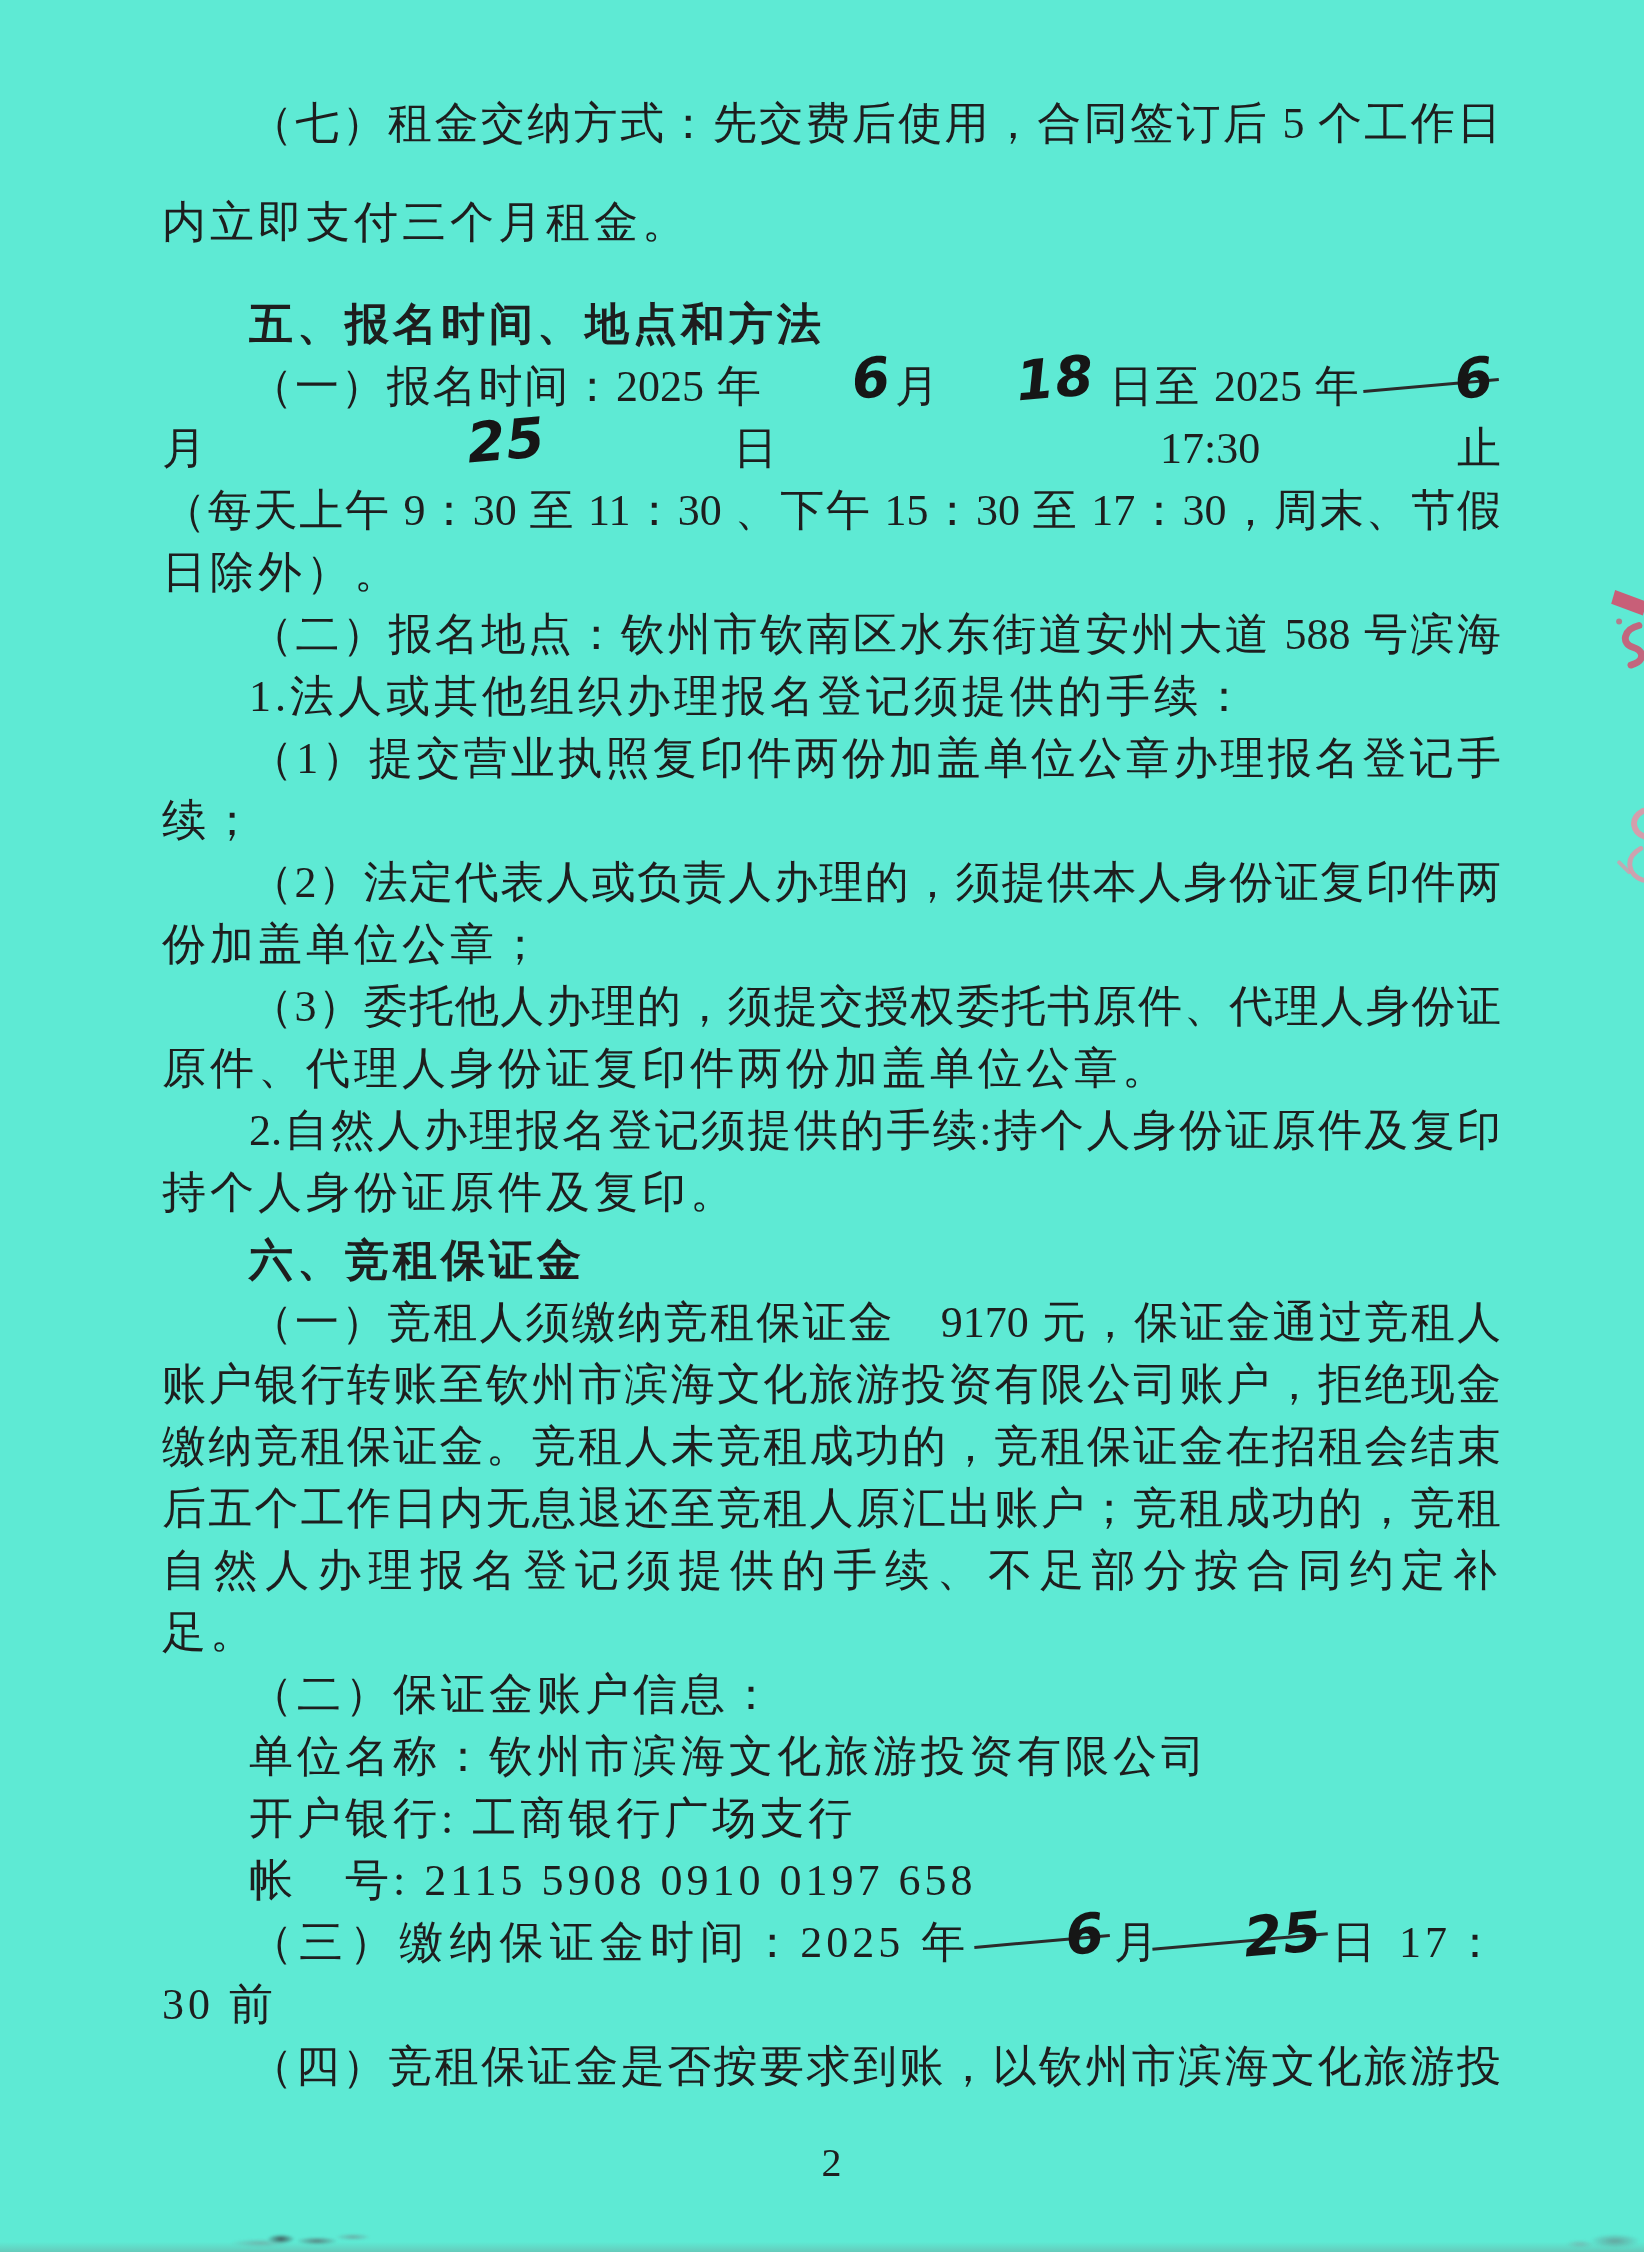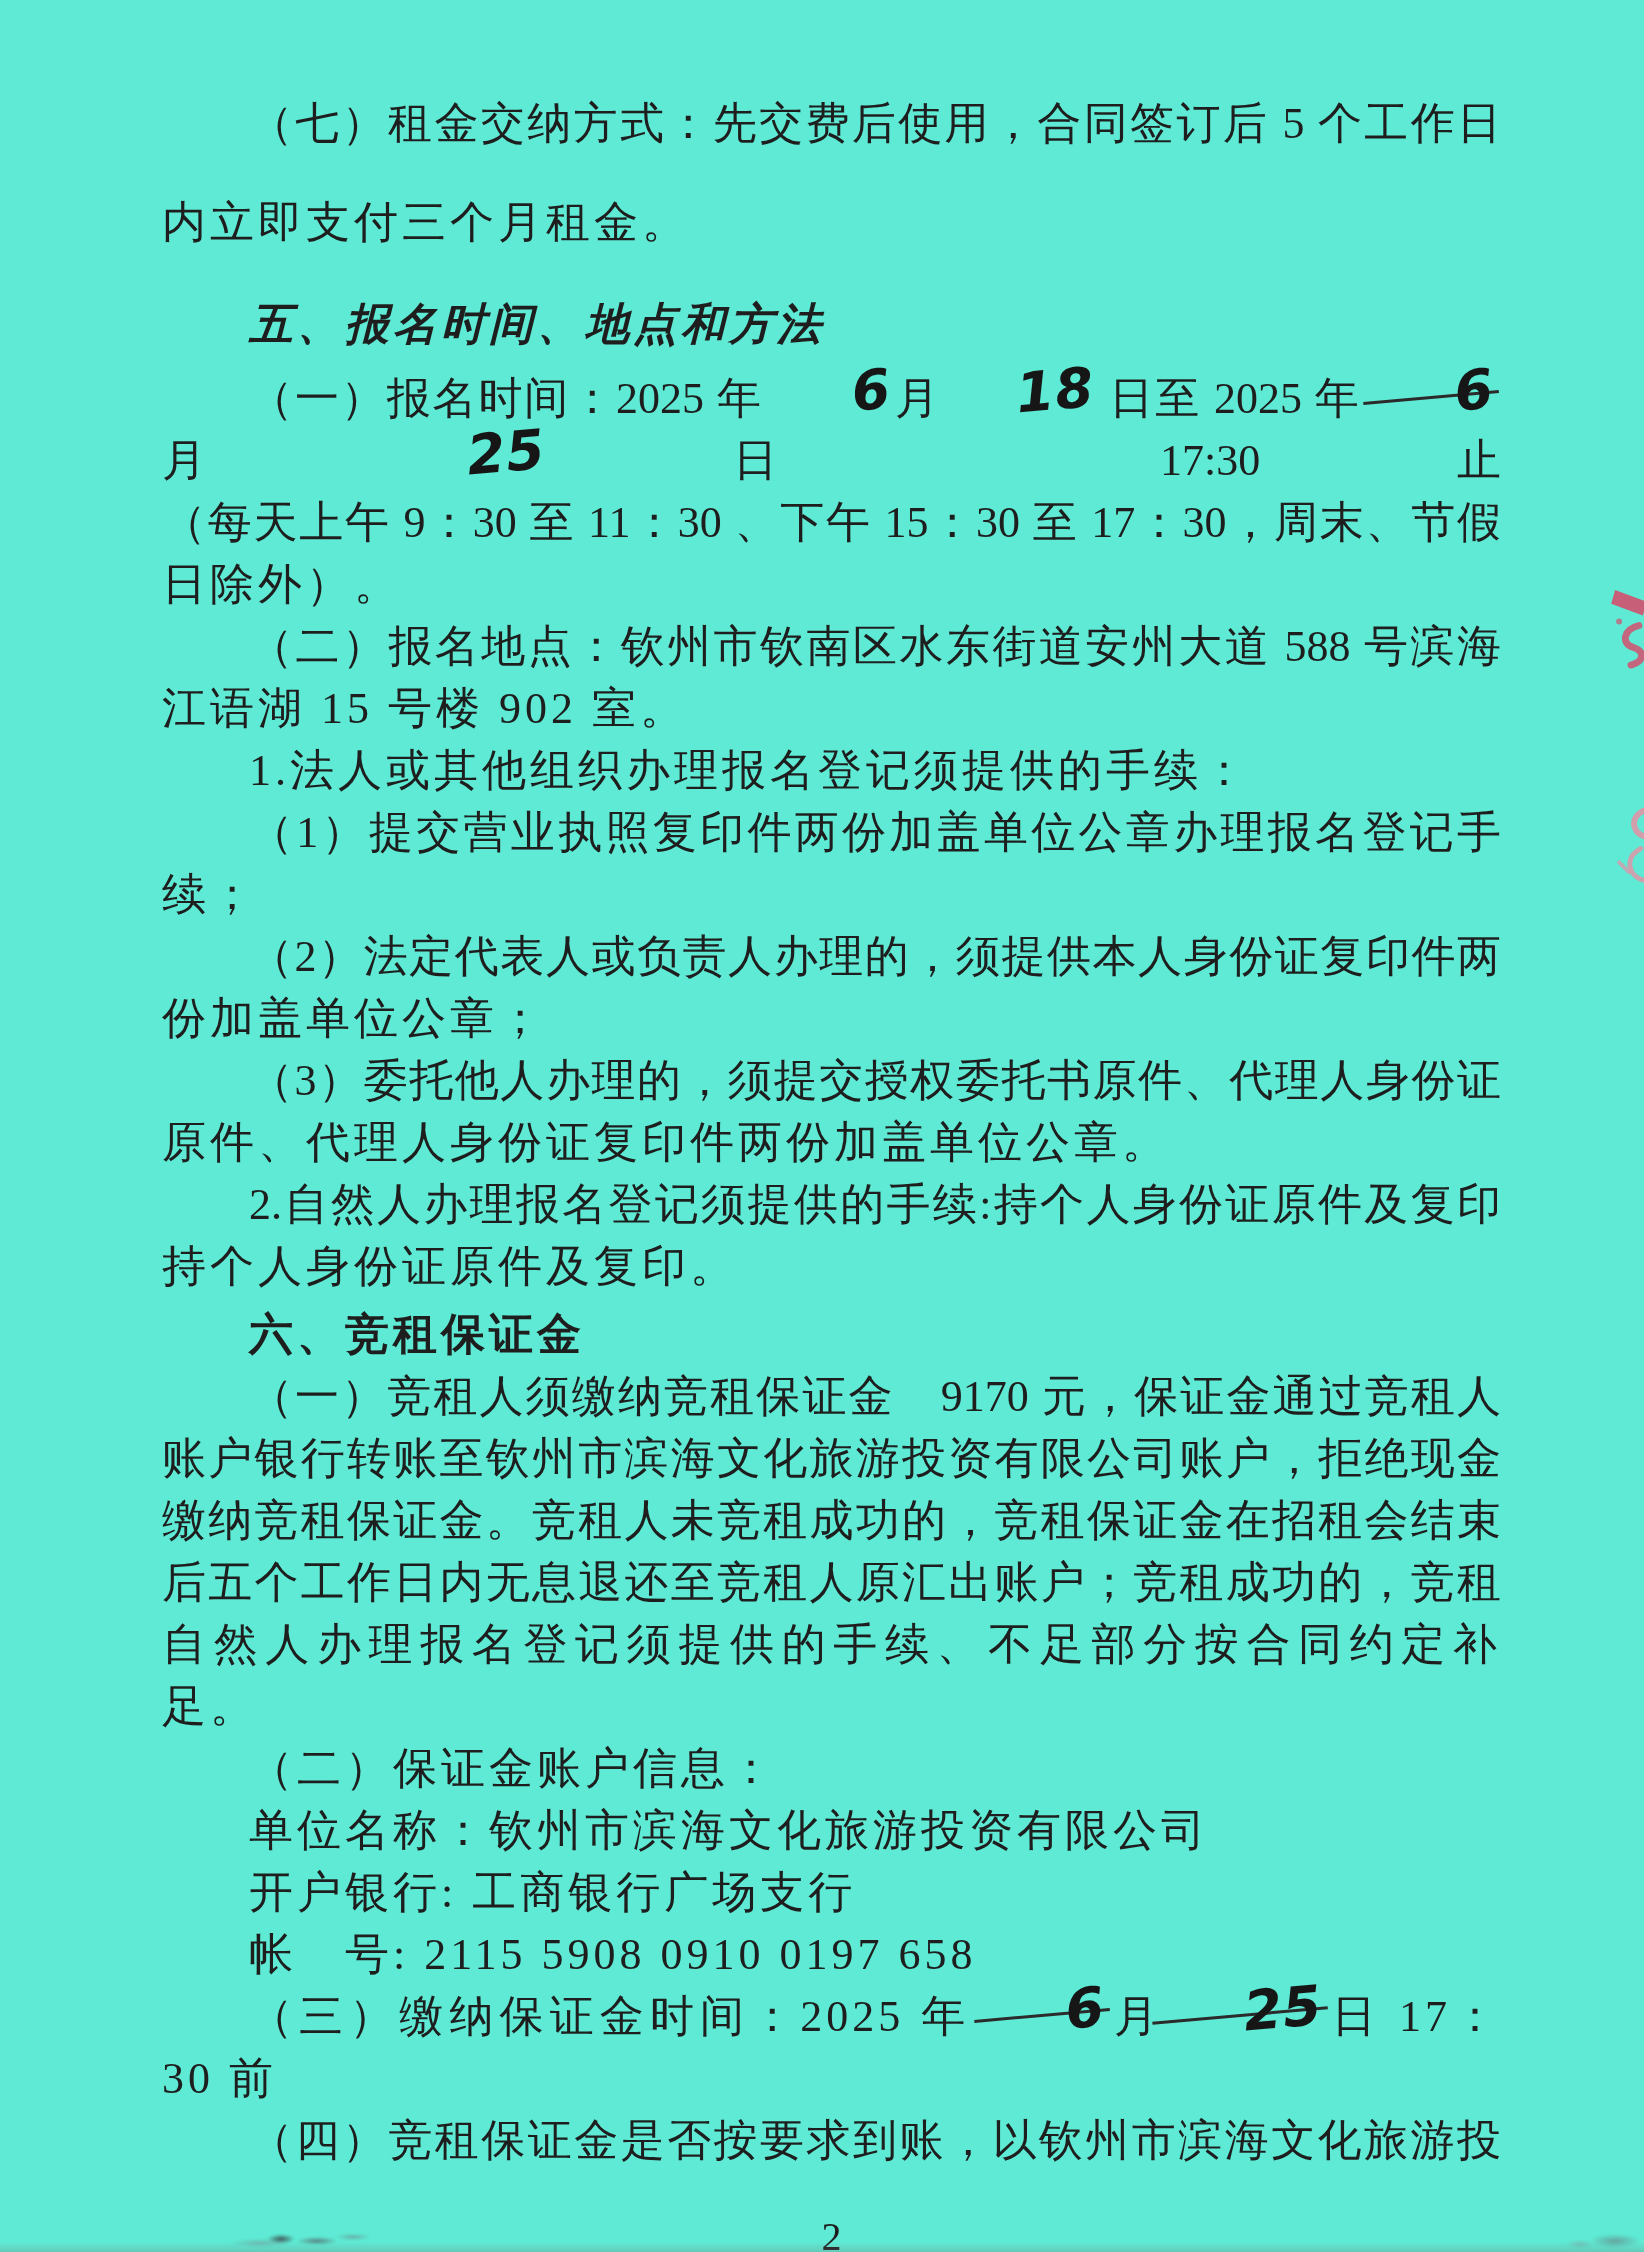--- a/index.html
+++ b/index.html
@@ -20,21 +20,21 @@
     font-size:44px;
     line-height:62px;
     text-align:justify;
     letter-spacing:0;
   }
   .jf{ text-align-last:justify; }
   .end{ letter-spacing:4px; }
   .ind{ text-indent:87px; }
   .b{ font-weight:700; }
   .lh100{ line-height:99px; }
-  .mh5{ margin-top:22px; margin-bottom:12px;font-style:italic; }
+  .mh5{ margin-top:22px; margin-bottom:0; }
   .mh6{ margin-top:6px; }
   .hand{
     font-family:"DejaVu Sans","Liberation Sans",sans-serif;
     font-style:italic;
     font-weight:700;
     font-size:55px;
     line-height:0;
     display:inline-block;
     transform:rotate(-5deg);
     margin:0 2px;
@@ -86,21 +86,20 @@
     <div class="l jf ind lh100"><span>（七）租金交纳方式：先交费后使用，合同签订后 5 个工作日</span></div>
     <div class="l end lh100"><span>内立即支付三个月租金。</span></div>
 
     <div class="l end ind b mh5"><span>五、报名时间、地点和方法</span></div>
 
     <div class="l jf ind"><span>（一）报名时间：2025 年</span><span class="hand">6</span><span>月</span><span class="hand ov-l">18</span><span> 日至 2025 年</span><span class="hand hu">6</span><span>月</span><span class="hand ov-l">25</span><span>日 17:30 止</span></div>
     <div class="l jf"><span>（每天上午 9：30 至 11：30 、下午 15：30 至 17：30，周末、节假</span></div>
     <div class="l end"><span>日除外）。</span></div>
 
     <div class="l jf ind"><span>（二）报名地点：钦州市钦南区水东街道安州大道 588 号滨海</span></div>
-    <div class="l end"><span>江语湖 15 号楼 902 室。</span></div>
 
     <div class="l end ind"><span>1.法人或其他组织办理报名登记须提供的手续：</span></div>
 
     <div class="l jf ind"><span>（1）提交营业执照复印件两份加盖单位公章办理报名登记手</span></div>
     <div class="l end"><span>续；</span></div>
 
     <div class="l jf ind"><span>（2）法定代表人或负责人办理的，须提供本人身份证复印件两</span></div>
     <div class="l end"><span>份加盖单位公章；</span></div>
 
     <div class="l jf ind"><span>（3）委托他人办理的，须提交授权委托书原件、代理人身份证</span></div>

